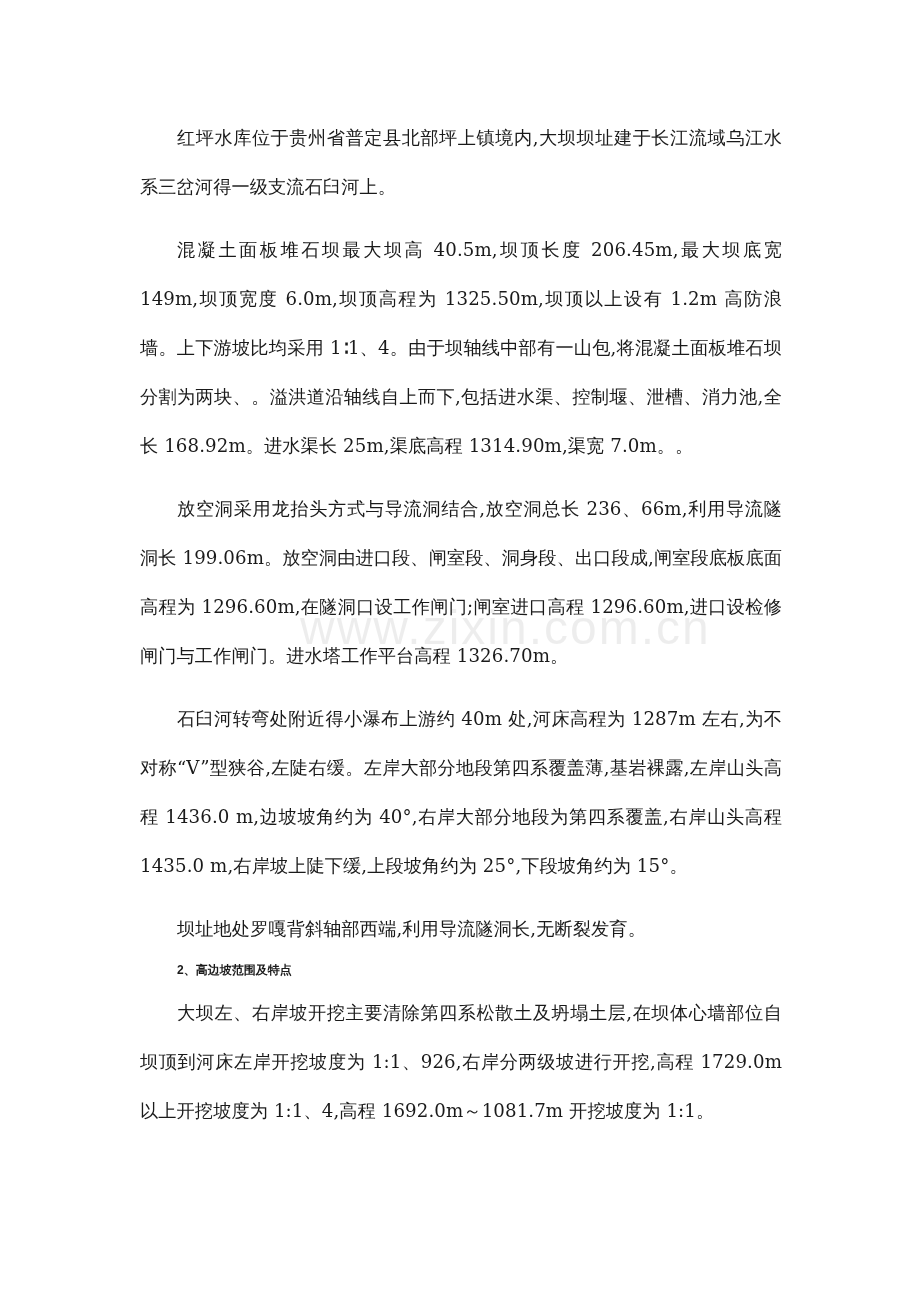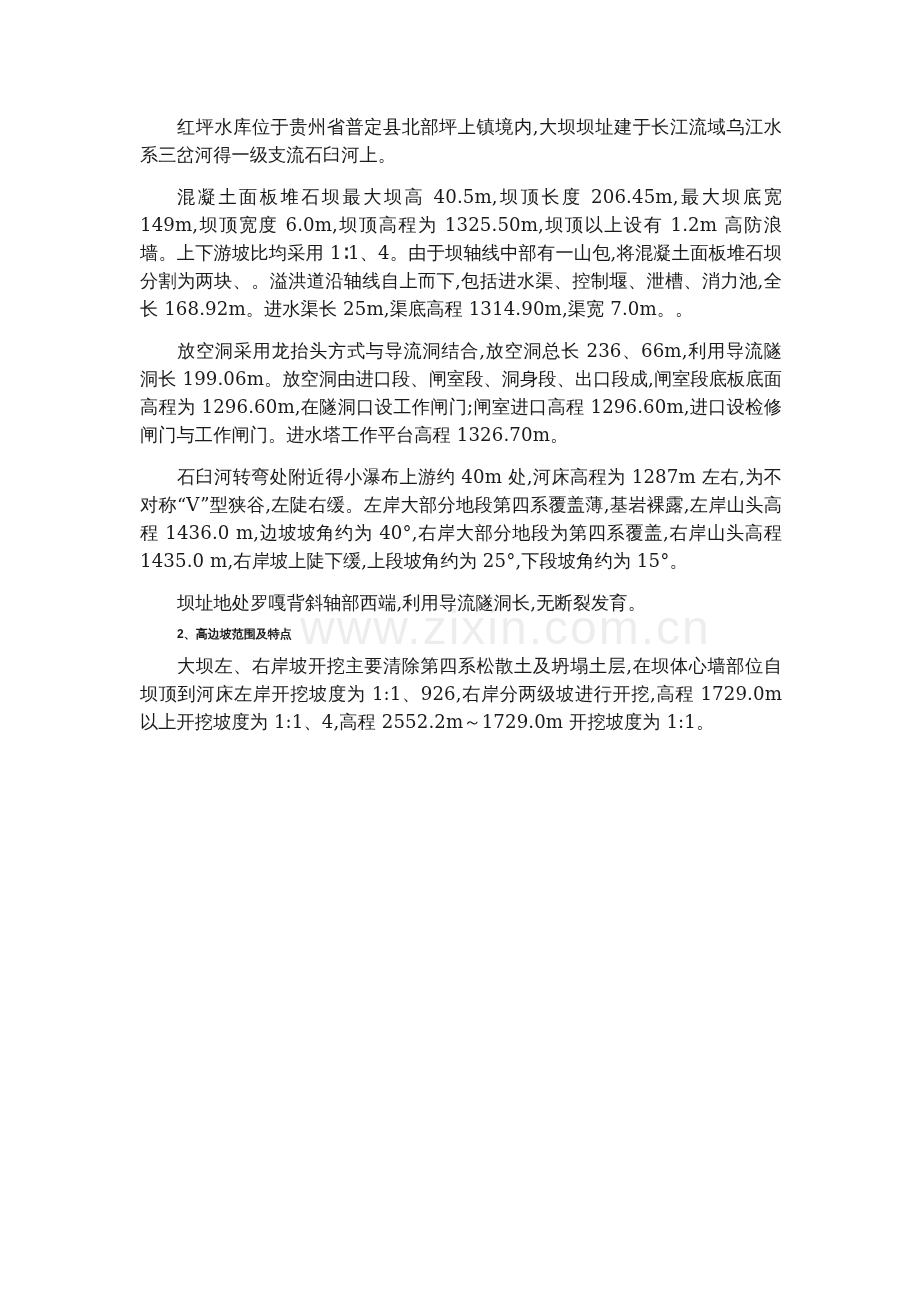--- a/index.html
+++ b/index.html
@@ -5,21 +5,21 @@
   html, body { margin: 0; padding: 0; background: #ffffff; }
   body {
     width: 920px; height: 1302px; position: relative; overflow: hidden;
     font-family: "DejaVu Serif", "Liberation Serif", serif;
     color: #1a1a1a;
   }
   .page {
     position: absolute; left: 140px; top: 113px; width: 642px;
   }
   .para {
-    margin: 0; font-size: 18.2px; line-height: 28px;
+    margin: 0; font-size: 18.2px; line-height: 49px;
     text-indent: 37px; text-align: justify; text-justify: inter-character;
     letter-spacing: 0.1px;
   }
   .gap { margin-top: 14px; }
   .heading {
     margin: 0; font-size: 12px; line-height: 35px; font-weight: bold;
     text-indent: 37px;
     font-family: Liberation Sans, sans-serif;
   }
   .watermark {
@@ -32,16 +32,16 @@
 </head>
 <body>
 
 <div class="page">
   <p class="para">红坪水库位于贵州省普定县北部坪上镇境内,大坝坝址建于长江流域乌江水系三岔河得一级支流石臼河上。</p>
   <p class="para gap">混凝土面板堆石坝最大坝高 40.5m,坝顶长度 206.45m,最大坝底宽 149m,坝顶宽度 6.0m,坝顶高程为 1325.50m,坝顶以上设有 1.2m 高防浪墙。上下游坡比均采用 1∶1、4。由于坝轴线中部有一山包,将混凝土面板堆石坝分割为两块、。溢洪道沿轴线自上而下,包括进水渠、控制堰、泄槽、消力池,全长 168.92m。进水渠长 25m,渠底高程 1314.90m,渠宽 7.0m。。</p>
   <p class="para gap">放空洞采用龙抬头方式与导流洞结合,放空洞总长 236、66m,利用导流隧洞长 199.06m。放空洞由进口段、闸室段、洞身段、出口段成,闸室段底板底面高程为 1296.60m,在隧洞口设工作闸门;闸室进口高程 1296.60m,进口设检修闸门与工作闸门。进水塔工作平台高程 1326.70m。</p>
   <p class="para gap">石臼河转弯处附近得小瀑布上游约 40m 处,河床高程为 1287m 左右,为不对称“V”型狭谷,左陡右缓。左岸大部分地段第四系覆盖薄,基岩裸露,左岸山头高程 1436.0 m,边坡坡角约为 40°,右岸大部分地段为第四系覆盖,右岸山头高程 1435.0 m,右岸坡上陡下缓,上段坡角约为 25°,下段坡角约为 15°。</p>
   <p class="para gap">坝址地处罗嘎背斜轴部西端,利用导流隧洞长,无断裂发育。</p>
   <h2 class="heading">2、高边坡范围及特点</h2>
-  <p class="para">大坝左、右岸坡开挖主要清除第四系松散土及坍塌土层,在坝体心墙部位自坝顶到河床左岸开挖坡度为 1:1、926,右岸分两级坡进行开挖,高程 1729.0m 以上开挖坡度为 1:1、4,高程 2552.2m～1729.0m 开挖坡度为 1:1。</p>
+  <p class="para">大坝左、右岸坡开挖主要清除第四系松散土及坍塌土层,在坝体心墙部位自坝顶到河床左岸开挖坡度为 1:1、926,右岸分两级坡进行开挖,高程 1729.0m 以上开挖坡度为 1:1、4,高程 1692.0m～1081.7m 开挖坡度为 1:1。</p>
 </div>
 
 <div class="watermark">www.zixin.com.cn</div>
 
 </body></html>

